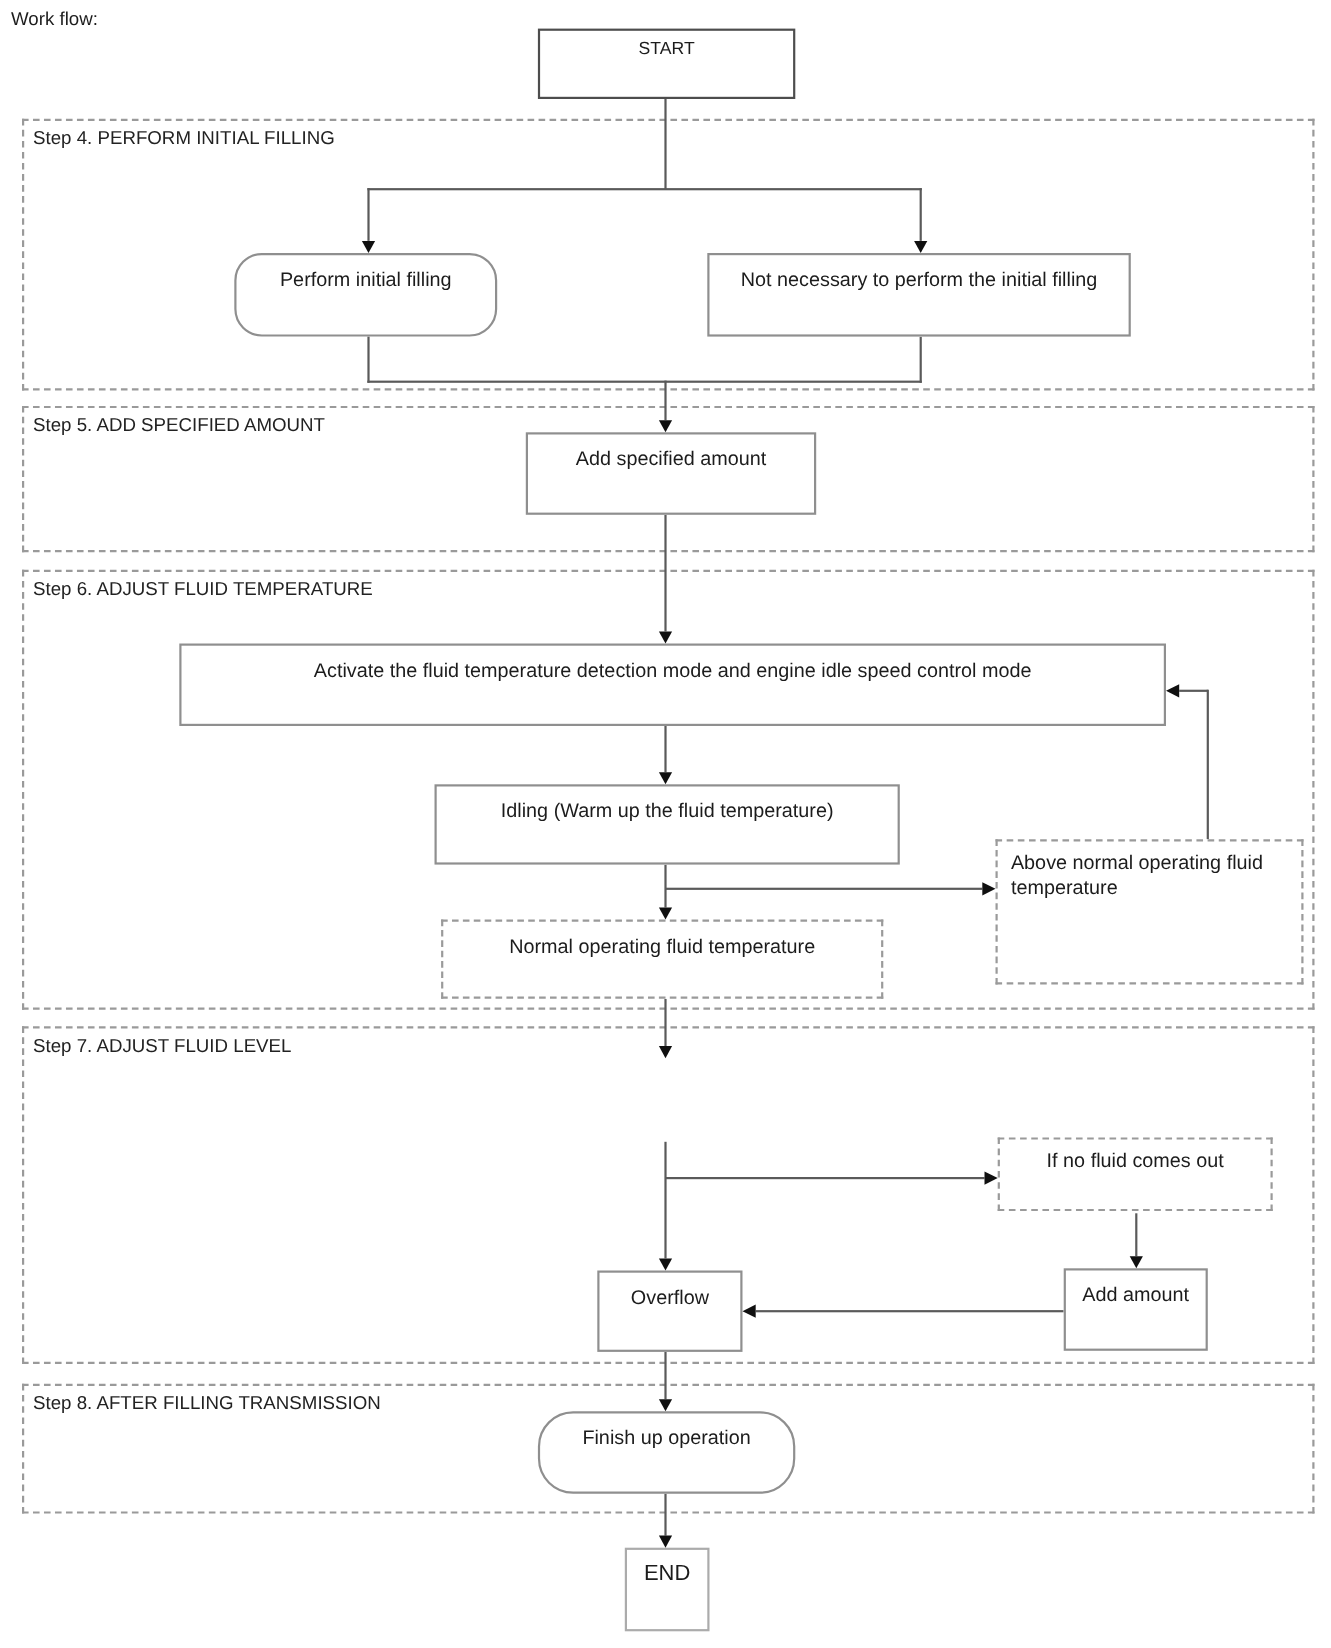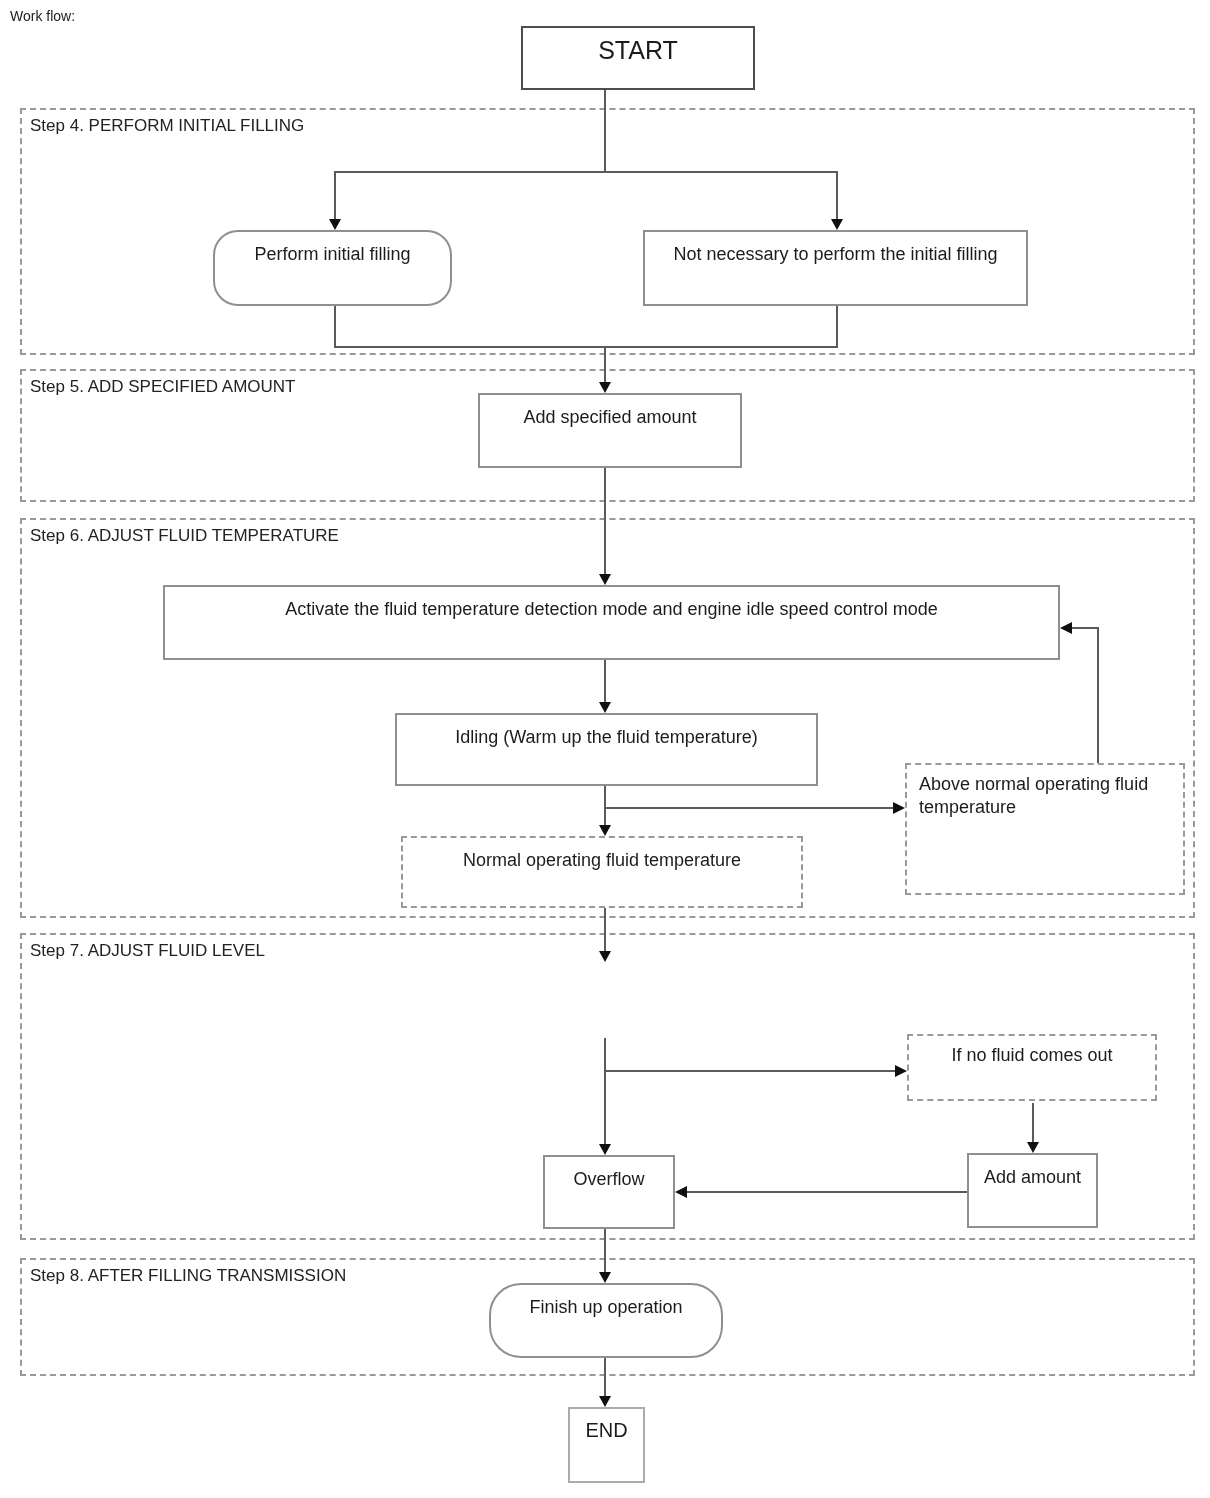--- a/index.html
+++ b/index.html
@@ -1,36 +1,36 @@
 <!DOCTYPE html>
 <html><head>
 <meta charset="utf-8">
 <style>
   html,body { margin:0; padding:0; background:#fff; }
   .canvas {
     position:relative; width:1210px; height:1498px; background:#ffffff;
     font-family:"Liberation Sans", sans-serif; color:#1c1c1c; overflow:hidden;
   }
   .workflow-label {
-    position:absolute; left:10px; top:8px; font-size:14px; color:#1c1c1c;
+    position:absolute; left:10px; top:8px; font-size:17px; color:#1c1c1c;
   }
   
   .step {
     position:absolute; border:2px dashed #9a9a9a; box-sizing:border-box; background:transparent;
   }
   .step-label {
     position:absolute; left:8px; top:6px; font-size:17px; color:#222; white-space:nowrap;
   }
   
   .node {
     position:absolute; background:#fff; border:2px solid #8f8f8f; box-sizing:border-box;
     font-size:18px; text-align:center; padding:11px 6px 0 6px; line-height:1.25; z-index:3;
   }
   .node.dashed { border:2px dashed #9a9a9a; }
-  .node.start { border-color:#4d4d4d; font-size:25px; padding-top:7px;margin-left:32px; }
+  .node.start { border-color:#4d4d4d; font-size:16px; padding-top:7px; }
   .node.end   { border-color:#ababab; font-size:20px; padding-top:9px; }
   .node.left-text { text-align:left; padding-left:12px; padding-top:8px; }
   
   .vl,.hl { position:absolute; background:#5a5a5a; z-index:2; }
   .vl { width:2px; }
   .hl { height:2px; }
   
   .ad,.ar,.al { position:absolute; width:0; height:0; z-index:4; }
   .ad { border-left:6px solid transparent; border-right:6px solid transparent; border-top:11px solid #101010; }
   .ar { border-top:6px solid transparent; border-bottom:6px solid transparent; border-left:12px solid #101010; }

